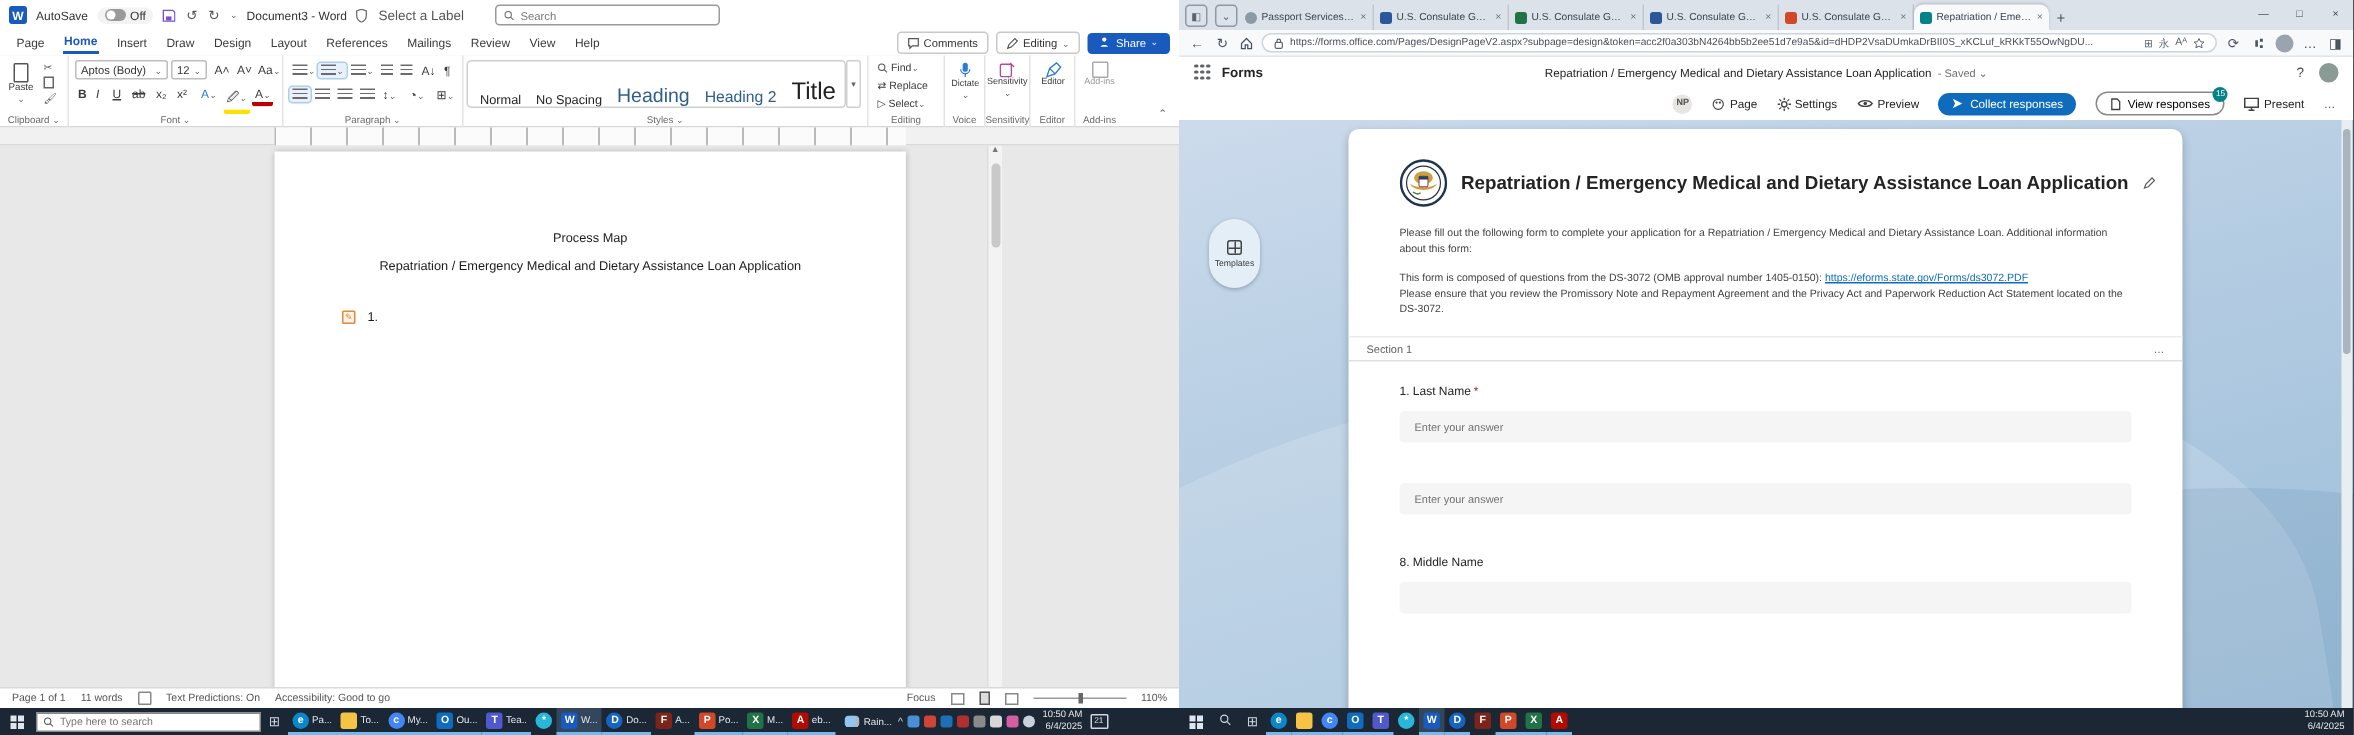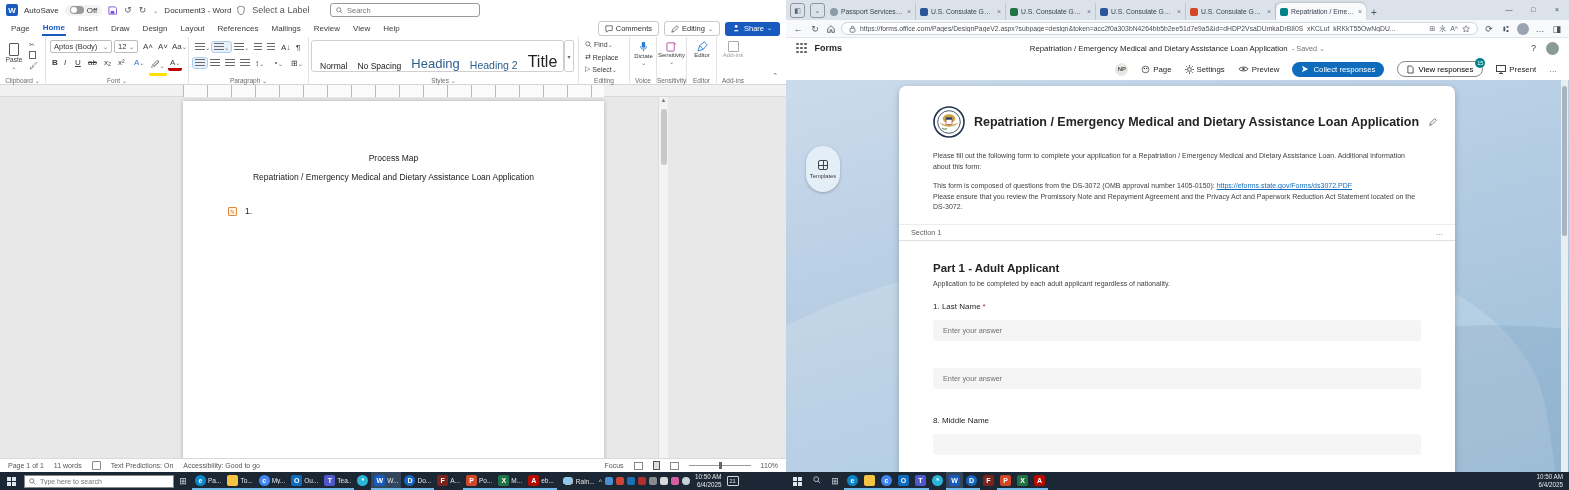--- a/index.html
+++ b/index.html
@@ -651,24 +651,20 @@
         </div>
         <p class="cdesc" style="margin-top:13px">Please fill out the following form to complete your application for a Repatriation / Emergency Medical and Dietary Assistance Loan. Additional information about this form:</p>
         <p class="cdesc" style="margin-top:9px"><span>This form is composed of questions from the DS-3072 (OMB approval number 1405-0150): </span><a>https://eforms.state.gov/Forms/ds3072.PDF</a></p>
         <p class="cdesc">Please ensure that you review the Promissory Note and Repayment Agreement and the Privacy Act and Paperwork Reduction Act Statement located on the DS-3072.</p>
 
         <div class="secbar">
           <span>Section 1</span>
           <span>…</span>
         </div>
 
-        <div class="part">
-          <h2 class="ptitle">Part 1 - Adult Applicant</h2>
-          <p class="psub">Application to be completed by each adult applicant regardless of nationality.</p>
-        </div>
 
         <div class="q" style="margin-top:15px">
           <p class="qlabel"><span>1. Last Name</span><span class="star">*</span></p>
           <div class="qinput">
               <input placeholder="Enter your answer" style="">
             </div>
         </div>
         <div class="q">
           <div class="qinput">
               <input placeholder="Enter your answer" style="">

